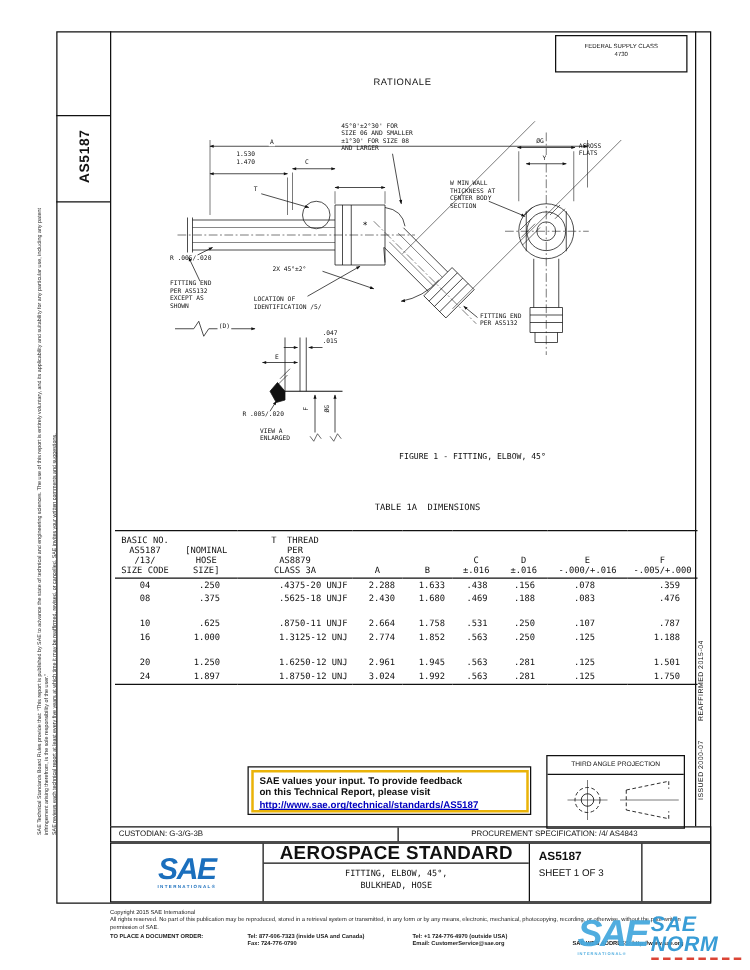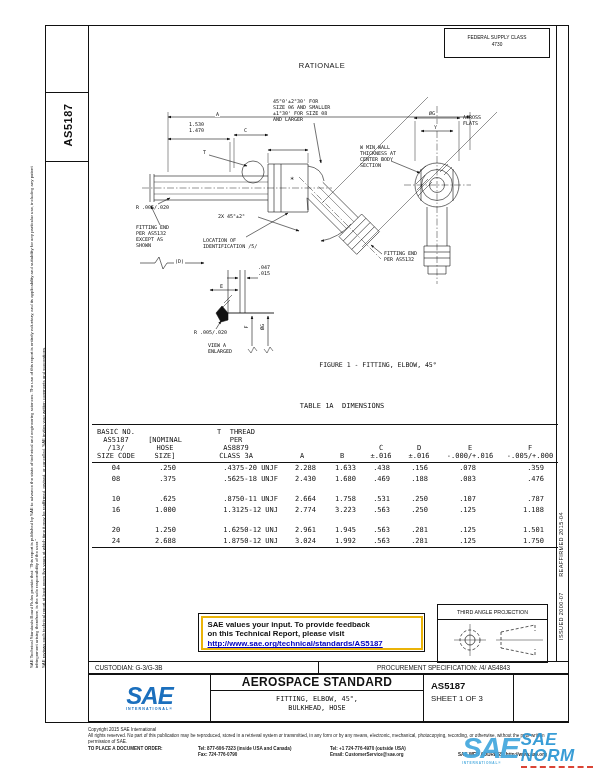--- a/index.html
+++ b/index.html
@@ -61,21 +61,21 @@
         font-size:6.3px;display:flex;}
   .cust .c1{width:230px;border-right:1px solid #111;padding:2px 0 0 6px;box-sizing:border-box;}
   .cust .c2{flex:1;text-align:center;padding-top:2px;}
   .tb{left:88px;top:674px;width:481px;height:48px;border:1px solid #111;box-sizing:border-box;display:flex;}
   .tb .cell{box-sizing:border-box;height:100%;}
   .tb .c-logo{width:122px;border-right:1px solid #111;display:flex;flex-direction:column;
               align-items:center;justify-content:center;}
   .tb .c-title{width:213px;border-right:1px solid #111;}
   .tb .c-num{width:90px;border-right:1px solid #111;padding:5px 0 0 7px;}
   .tb .c-empty{flex:1;}
-  .as-head{border-bottom:1.5px solid #111;text-align:center;font-weight:bold;font-size:12px;
+  .as-head{border-bottom:1.5px solid #111;text-align:center;font-weight:bold;font-size:15px;
            line-height:15px;height:15px;letter-spacing:.3px;}
   .as-sub{text-align:center;font-family:"DejaVu Sans Mono",monospace;font-size:6.8px;line-height:9px;margin-top:4px;white-space:pre;}
   .num{font-weight:bold;font-size:9.5px;}
   .sheetno{font-size:7.8px;margin-top:3px;}
   .saelogo{font-style:italic;font-weight:900;font-size:24px;color:#1b6fbd;line-height:22px;letter-spacing:-1px;}
   .saelogo-sub{font-size:3.6px;font-weight:bold;color:#1b6fbd;letter-spacing:1.1px;}
   .foot{left:88px;top:727px;width:472px;font-size:4.6px;line-height:1.3;color:#222;}
   .ordergrid{display:grid;grid-template-columns:110px 132px 128px auto;margin-top:1px;font-weight:bold;}
   .wm{left:462px;top:724px;width:138px;height:52px;display:flex;align-items:center;opacity:.95;}
   .wm-sae{font-style:italic;font-weight:900;font-size:30px;color:#47a9de;line-height:26px;letter-spacing:-2px;}
@@ -291,40 +291,40 @@
           <td class="c5">.531</td>
           <td class="c6">.250</td>
           <td class="c7">.107</td>
           <td class="c8">.787</td>
         </tr>
         <tr>
           <td class="c0">16</td>
           <td class="c1">1.000</td>
           <td class="c2">1.3125-12 UNJ</td>
           <td class="c3">2.774</td>
-          <td class="c4">3.223</td>
+          <td class="c4">1.852</td>
           <td class="c5">.563</td>
           <td class="c6">.250</td>
           <td class="c7">.125</td>
           <td class="c8">1.188</td>
         </tr>
         <tr class="gap">
           <td class="c0">20</td>
           <td class="c1">1.250</td>
           <td class="c2">1.6250-12 UNJ</td>
           <td class="c3">2.961</td>
           <td class="c4">1.945</td>
           <td class="c5">.563</td>
           <td class="c6">.281</td>
           <td class="c7">.125</td>
           <td class="c8">1.501</td>
         </tr>
         <tr>
           <td class="c0">24</td>
-          <td class="c1">2.688</td>
+          <td class="c1">1.897</td>
           <td class="c2">1.8750-12 UNJ</td>
           <td class="c3">3.024</td>
           <td class="c4">1.992</td>
           <td class="c5">.563</td>
           <td class="c6">.281</td>
           <td class="c7">.125</td>
           <td class="c8">1.750</td>
         </tr>
       </tbody>
   </table>

